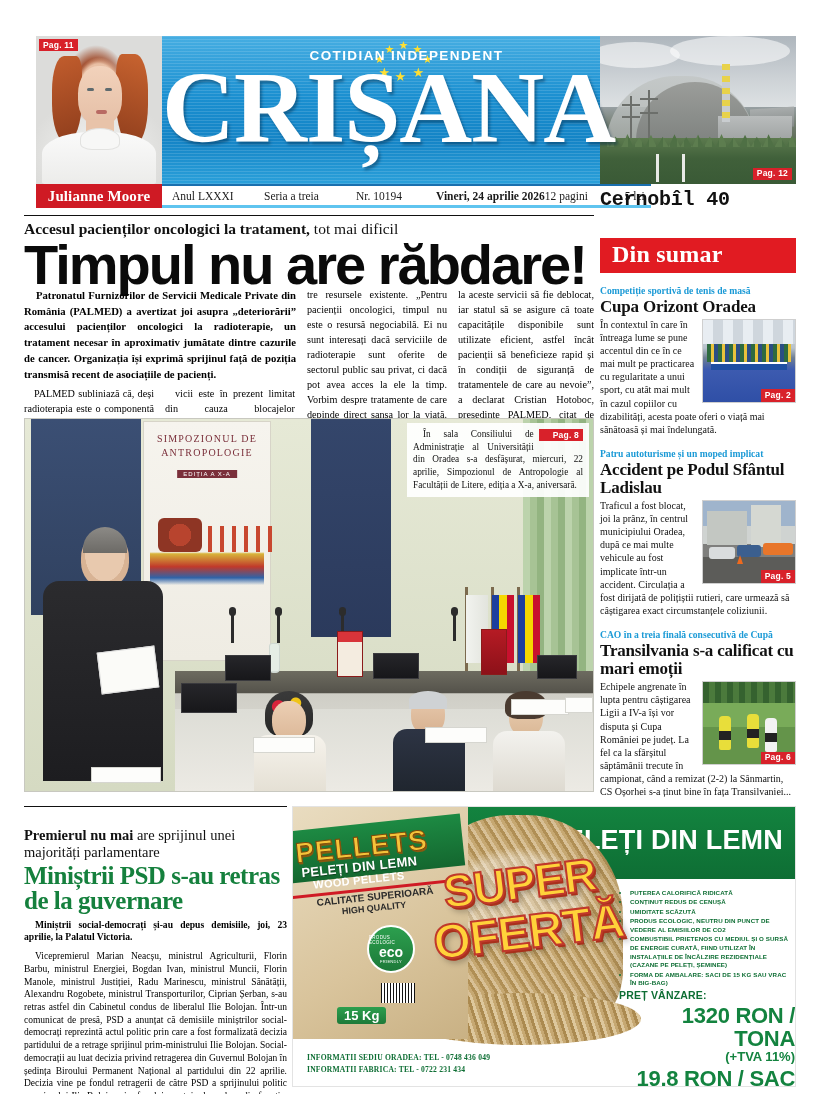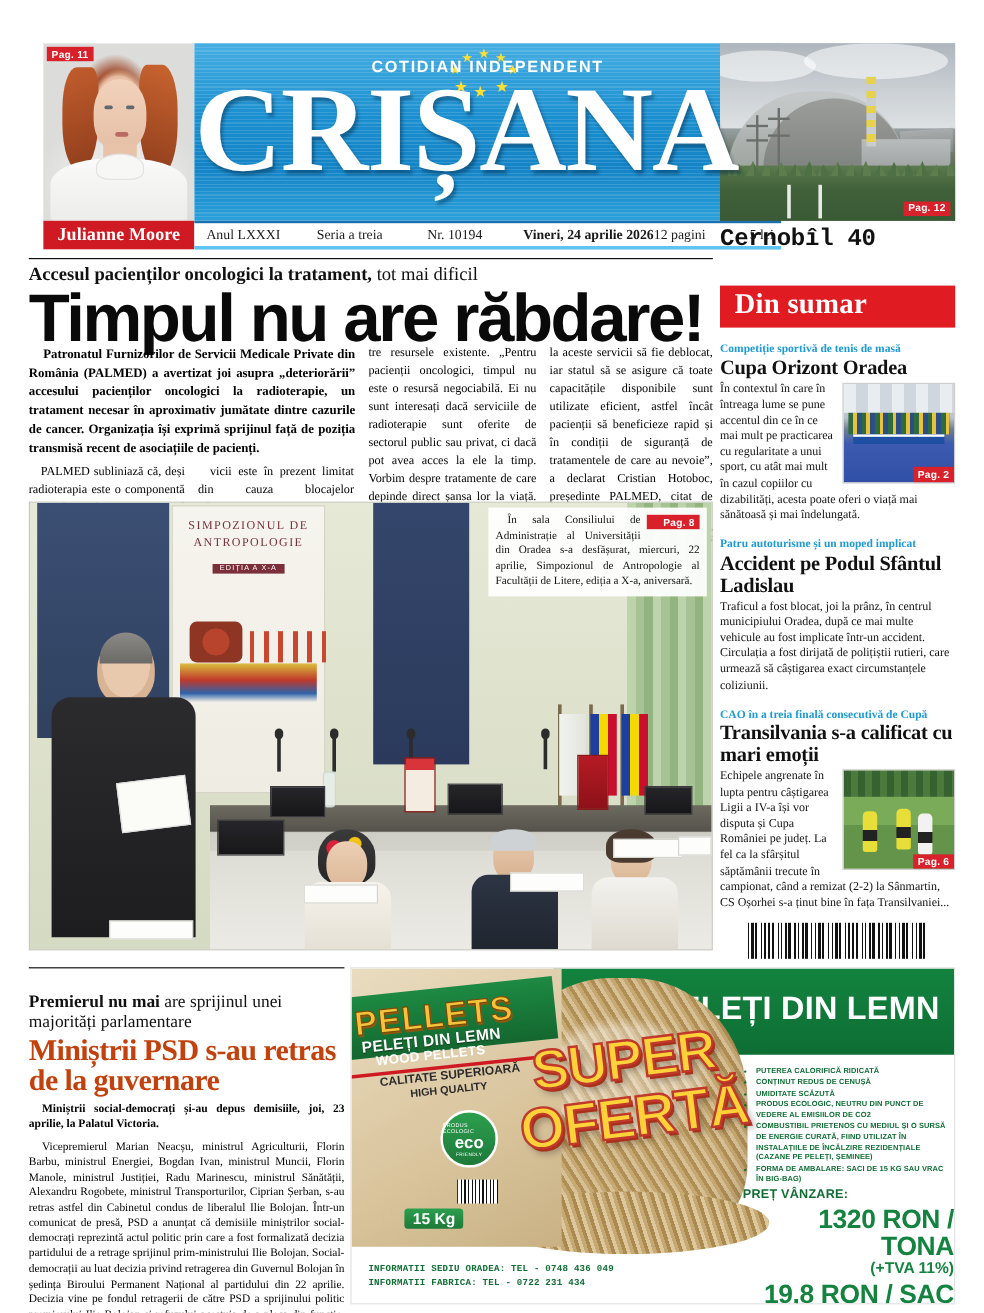--- a/index.html
+++ b/index.html
@@ -384,21 +384,21 @@
     border-top: 1.5px solid #111;
     padding-top: 20px;
   }
   .bl-kicker {
     font-family:"Liberation Serif",serif; font-size: 14.5px;
     line-height: 1.16; color:#111; margin-bottom: 2px;
   }
   .bl-kicker b { font-weight: bold; }
   .bl-title {
     font-family:"Liberation Serif",serif; font-weight: bold;
-    font-size: 25px; line-height: 1.02; color:#c2410c;
+    font-size: 25px; line-height: 1.02; color:#15803d;
     letter-spacing: -.5px; margin-bottom: 5px;
   }
   .bl-lead {
     font-family:"Liberation Serif",serif; font-weight: bold;
     font-size: 9.6px; line-height: 1.33; text-align: justify;
     text-indent: 11px; margin-bottom: 6px;
   }
   .bl-body {
     font-family:"Liberation Serif",serif; font-size: 9.5px;
     line-height: 1.34; text-align: justify; text-indent: 11px;
@@ -524,21 +524,21 @@
   .ad-bullets ul { padding-left: 9px; }
   .price-block { position:absolute; left: 326px; top: 182px; width: 176px; text-align: right; }
   .p-label { font-family:"Liberation Sans",sans-serif; font-weight:bold;
     font-size: 10.5px; color:#0e6e34; text-align:left; margin-bottom: 3px; letter-spacing:.2px;}
   .p-big { font-family:"Liberation Sans",sans-serif; font-weight:bold;
     font-size: 22px; color:#13833f; line-height: 1.05; letter-spacing: -.3px; }
   .p-tva { font-family:"Liberation Sans",sans-serif; font-weight:bold;
     font-size: 13px; color:#13833f; line-height: 1.1; margin-bottom: 3px; }
   .ad-contact {
     position:absolute; left: 14px; bottom: 10px;
-    font-family:Liberation Mono, monospace; font-weight:bold;
+    font-family:Liberation Serif, serif; font-weight:bold;
     font-size: 7.6px; line-height: 1.6; color:#0e6e34; letter-spacing: .2px;
   }
 </style>
 </head>
 <body>
 
 <div class="page">
 
   <div class="masthead-wrap">
 
@@ -713,20 +713,29 @@
         <div class="tt-crowd"></div>
         <div class="tt-table"></div>
         <div class="pag-badge">Pag. 2</div>
       </div>
       <div class="sum-body">În contextul în care în întreaga lume se pune accentul din ce în ce mai mult pe practicarea cu regularitate a unui sport, cu atât mai mult în cazul copiilor cu dizabilități, acesta poate oferi o viață mai sănătoasă și mai îndelungată.</div>
     </div>
 
     <div class="sum-item">
       <div class="sum-kicker">Patru autoturisme și un moped implicat</div>
       <div class="sum-title">Accident pe Podul Sfântul Ladislau</div>
+      <div class="sum-thumb thumb-acc">
+        <div class="ac-bld"></div>
+        <div class="ac-bld2"></div>
+        <div class="ac-car" style="left:6px;top:46px;width:26px;background:#d9dcdd;"></div>
+        <div class="ac-car" style="left:34px;top:44px;width:24px;background:#3b5f8f;"></div>
+        <div class="ac-car" style="left:60px;top:42px;width:30px;background:#e8762a;"></div>
+        <div class="ac-cone" style="left:34px;top:54px;"></div>
+        <div class="pag-badge">Pag. 5</div>
+      </div>
       <div class="sum-body">Traficul a fost blocat, joi la prânz, în centrul municipiului Oradea, după ce mai multe vehicule au fost implicate într-un accident. Circulația a fost dirijată de polițiștii rutieri, care urmează să câștigarea exact circumstanțele coliziunii.</div>
     </div>
 
     <div class="sum-item">
       <div class="sum-kicker">CAO în a treia finală consecutivă de Cupă</div>
       <div class="sum-title">Transilvania s-a calificat cu mari emoții</div>
       <div class="sum-thumb thumb-fot">
         <div class="ft-trees"></div>
         <div class="ft-p ft-y" style="left:16px;top:34px;"></div>
         <div class="ft-p ft-y" style="left:44px;top:32px;"></div>

